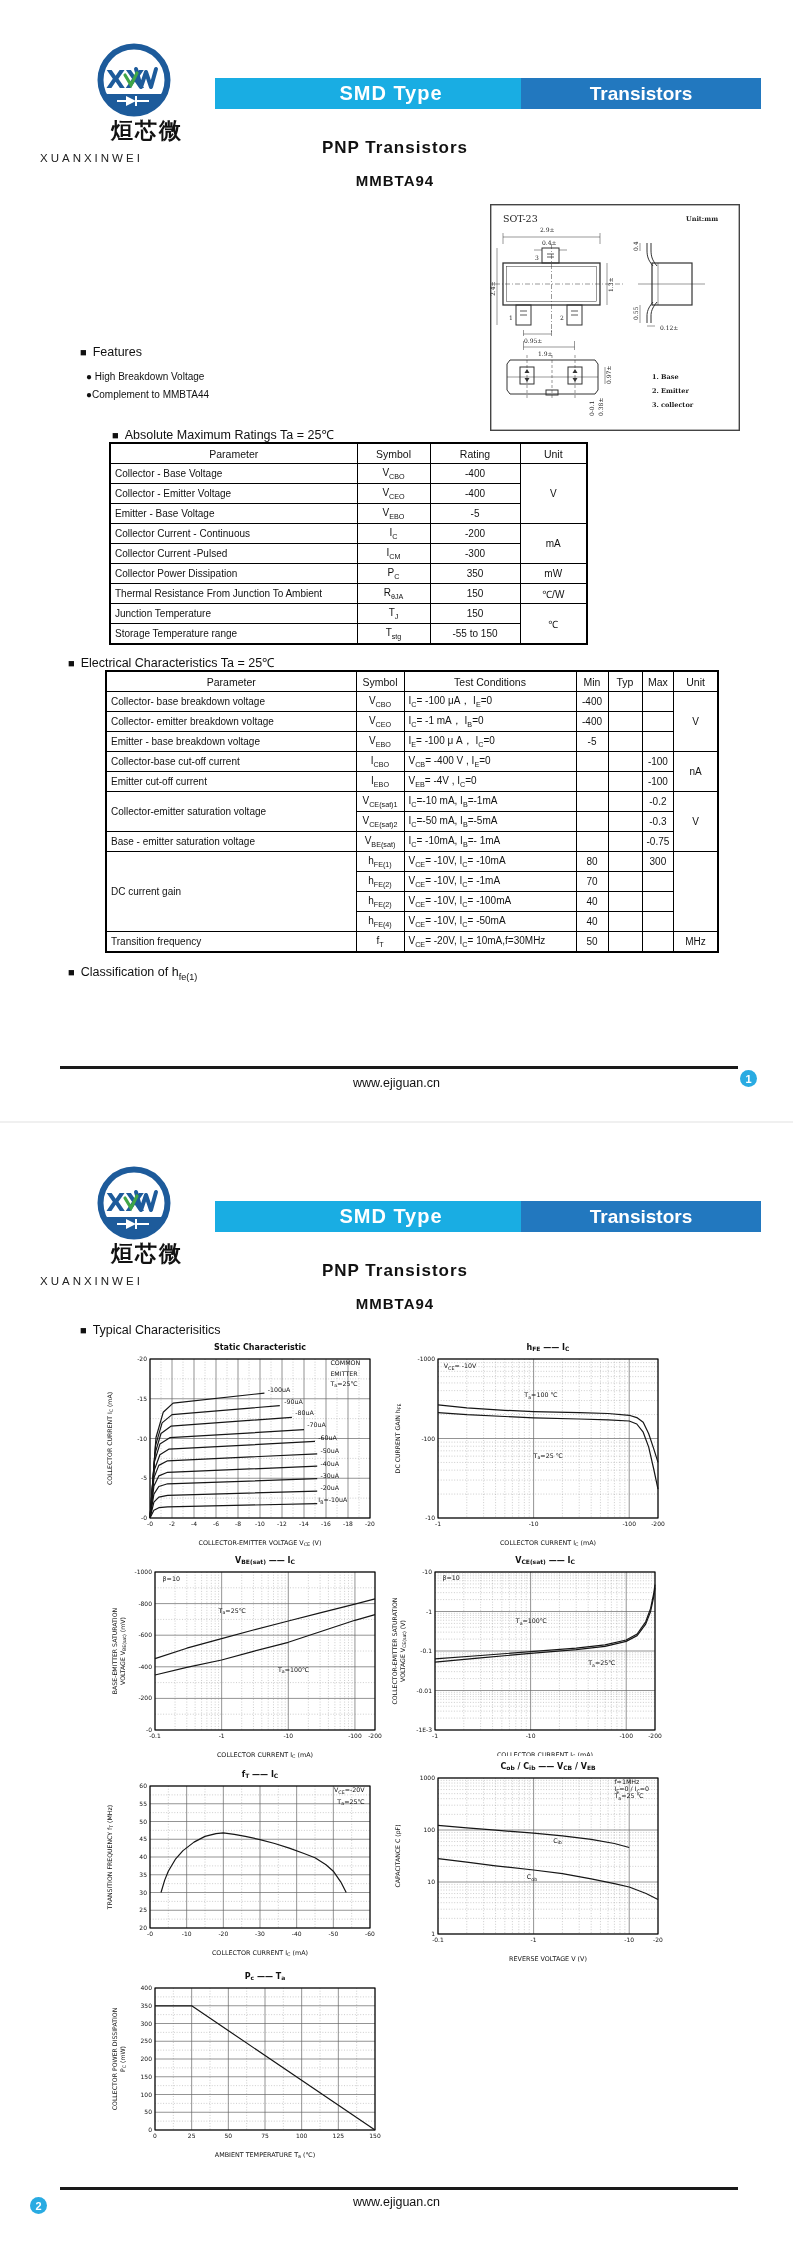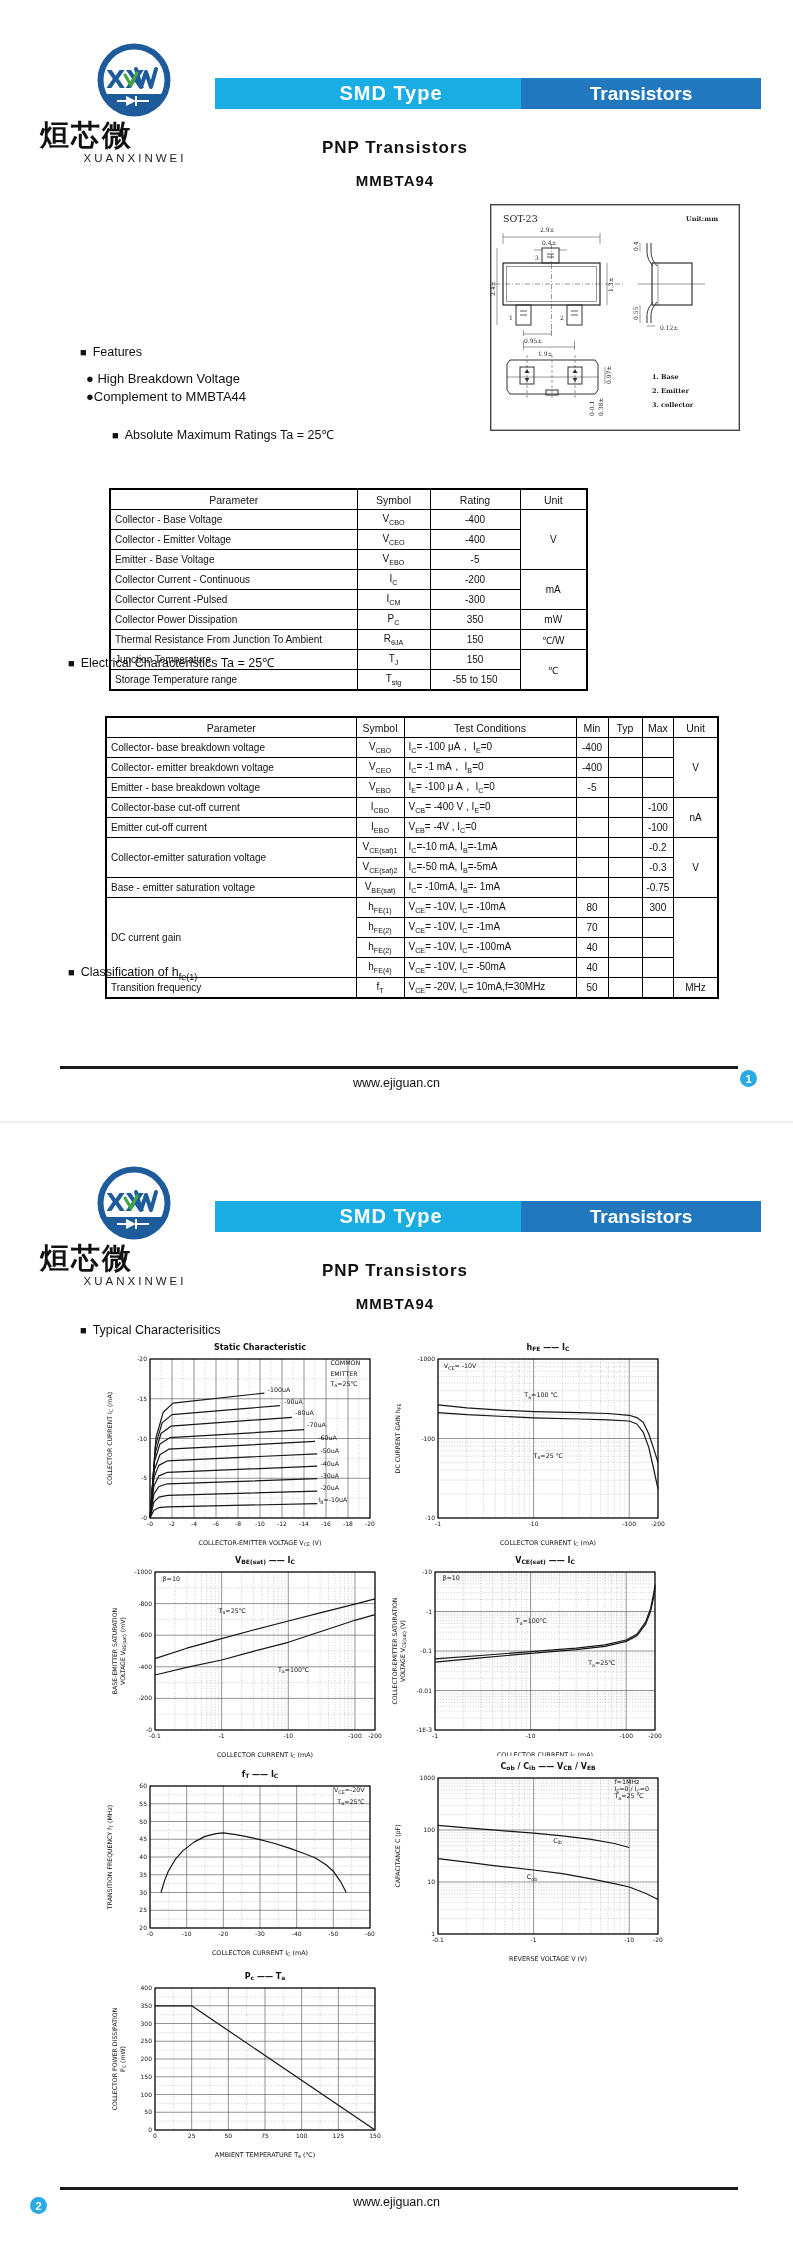--- a/index.html
+++ b/index.html
@@ -3,41 +3,41 @@
 <meta charset="utf-8">
 <style>
   html,body{margin:0;padding:0;background:#fff;}
   body{width:793px;height:2244px;position:relative;font-family:"Liberation Sans",sans-serif;color:#111;}
   .page{position:absolute;left:0;width:793px;background:#fff;overflow:hidden;}
   .p1{top:0;height:1121px;}
   .p2{top:1121px;height:1123px;border-top:2px solid #f0f0f0;}
   .abs{position:absolute;}
   
   .logo-svg{left:96px;top:42px;width:76px;height:76px;}
-  .logo-cn{left:40px;top:116px;width:190px;font-size:29px;font-weight:700;letter-spacing:2px;}
-  .logo-en{left:40px;top:152px;width:190px;text-align:center;font-size:11.5px;letter-spacing:3px;color:#222;}
+  .logo-cn{left:52px;top:116px;width:190px;text-align:center;font-size:22px;font-weight:700;letter-spacing:2px;}
+  .logo-en{left:40px;top:152px;width:190px;text-align:left;font-size:11.5px;letter-spacing:3px;color:#222;}
   .bar1{left:215px;top:78px;width:352px;height:31px;background:#19ade3;color:#fff;font-size:20px;font-weight:bold;display:flex;align-items:center;justify-content:center;letter-spacing:1px;}
   .bar2{left:521px;top:78px;width:240px;height:31px;background:#2278bf;color:#fff;font-size:19px;font-weight:bold;display:flex;align-items:center;justify-content:center;}
   .doc-title{left:230px;top:138px;width:330px;text-align:center;font-size:17px;font-weight:bold;letter-spacing:1px;}
   .doc-part{left:230px;top:172px;width:330px;text-align:center;font-size:15px;font-weight:bold;letter-spacing:1px;}
   
   .sec-head{font-size:12.5px;}
   .sec-head .sq{font-size:11px;margin-right:6px;}
   .feat-head{left:80px;top:345px;}
-  .feat-item{left:86px;font-size:13px;}
+  .feat-item{left:86px;font-size:10px;}
   .fi1{top:371px;} .fi2{top:389px;}
   .h-abs{left:68px;top:426px;margin-left:44px;}
   .h-elec{left:68px;top:654px;}
   .h-class{left:68px;top:965px;}
   .h-typ{left:80px;top:200px;}
   
   .pkg{left:490px;top:204px;width:250px;height:227px;}
   .pkg text{font-family:"DejaVu Serif",serif;fill:#222;}
   
-  table{border-collapse:collapse;font-size:10px;table-layout:fixed;margin-top:46px;}
+  table{border-collapse:collapse;font-size:10px;table-layout:fixed;}
   table,td,th{border:1px solid #000;}
   table{border-width:2px;}
   td,th{padding:1px 4px;text-align:center;height:17px;overflow:hidden;white-space:nowrap;}
   th{font-weight:normal;font-size:10.5px;}
   td.l{text-align:left;}
   sub{font-size:72%;}
   .t-abs{left:109px;top:442px;}
   .t-elec{left:105px;top:670px;}
   .t-class{left:109px;top:981px;}
   

